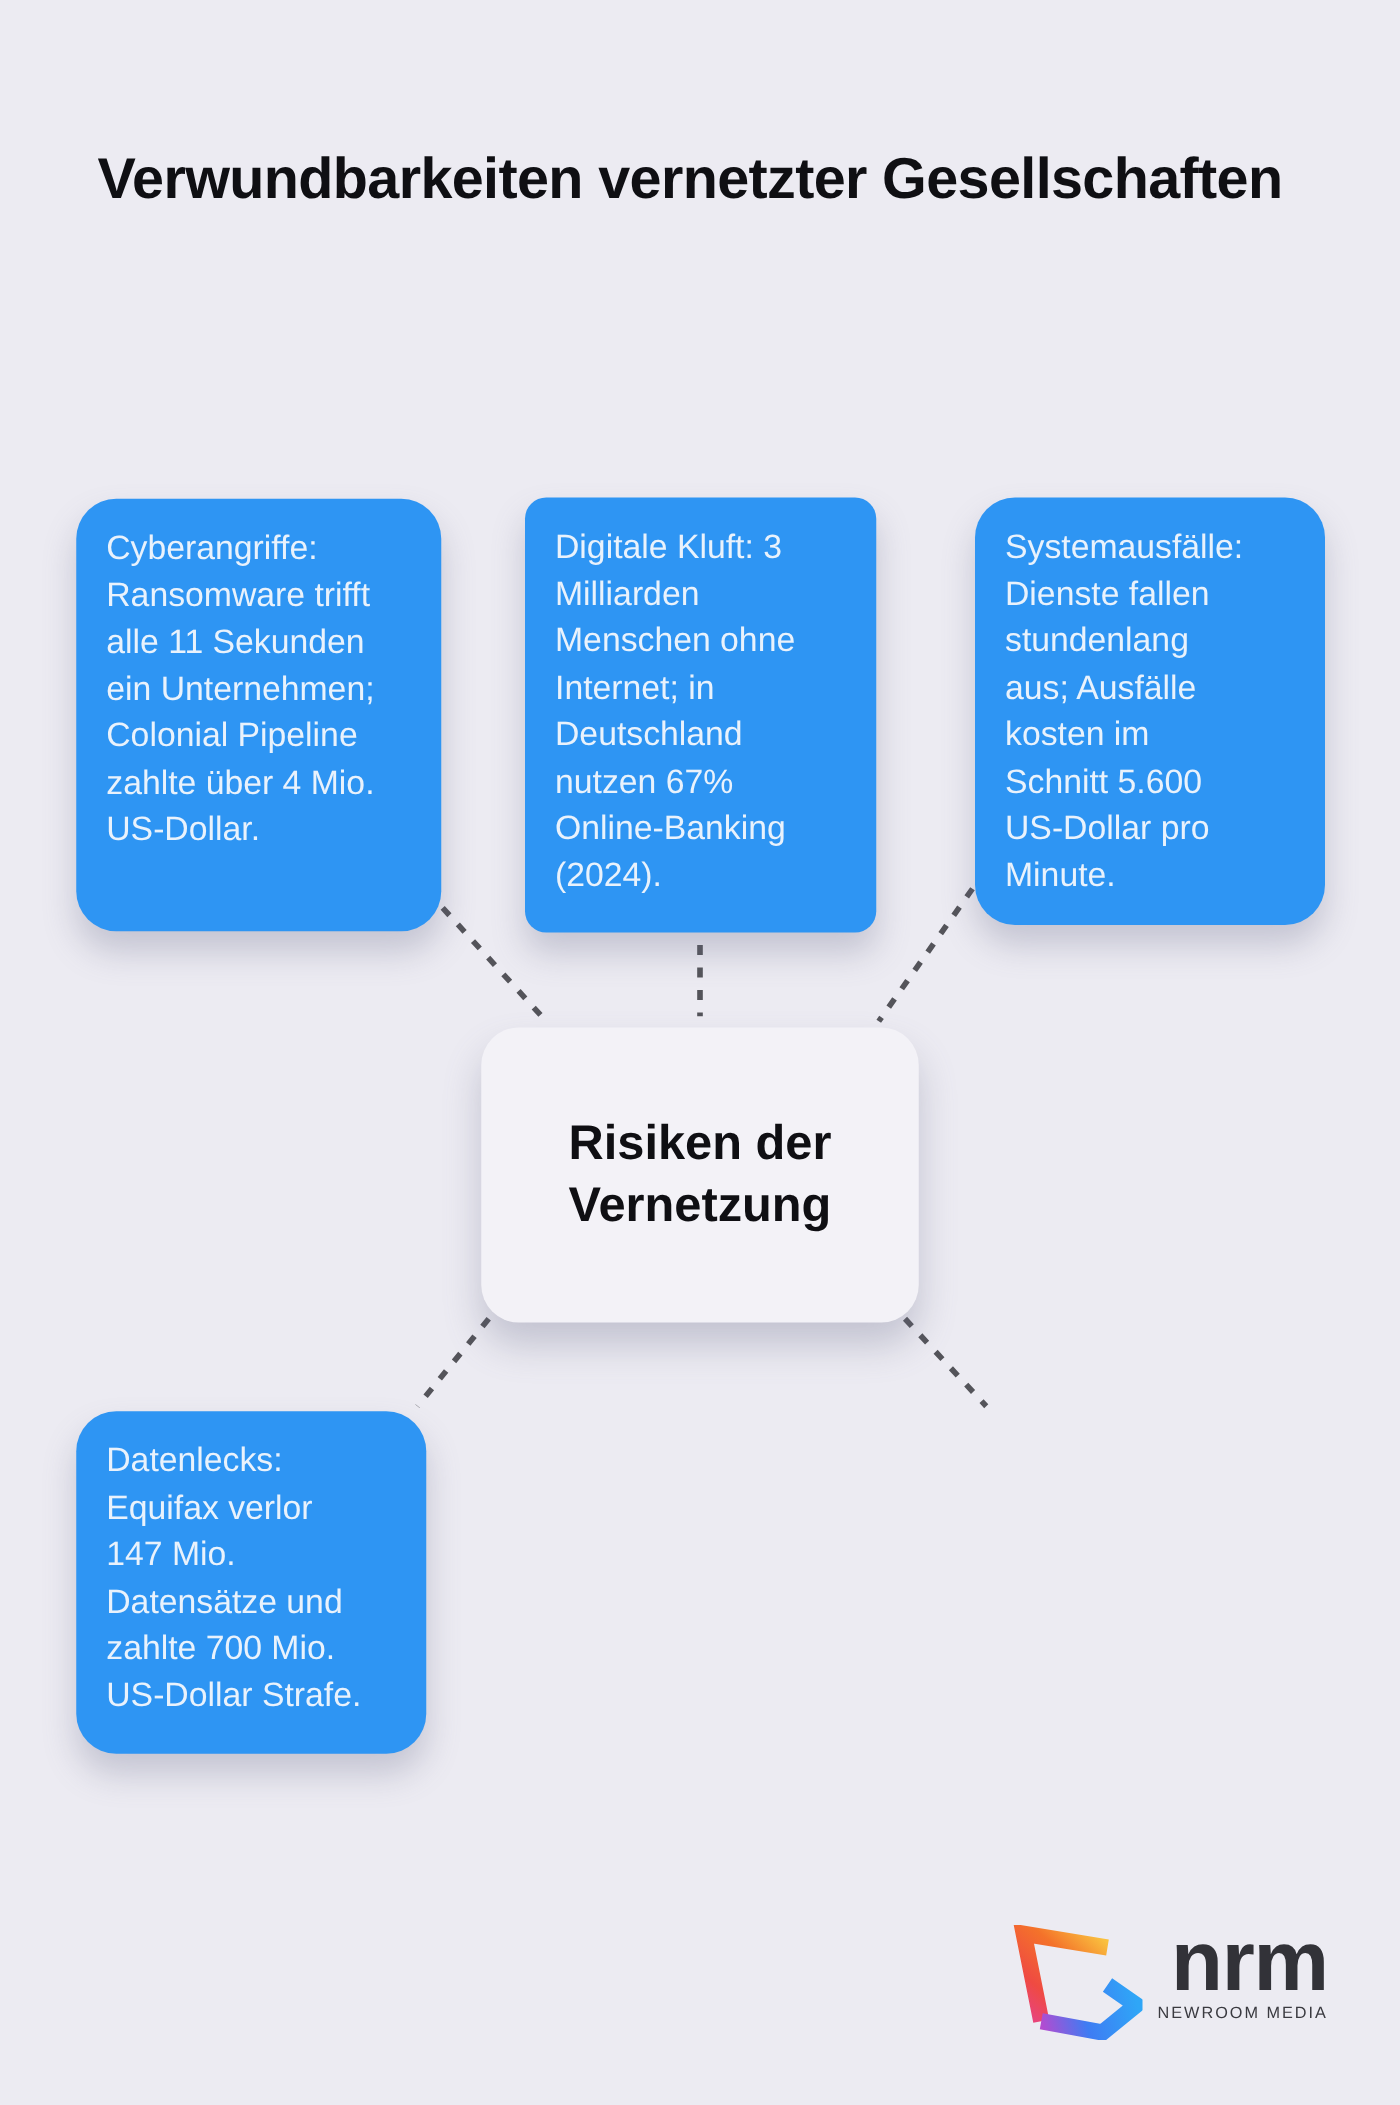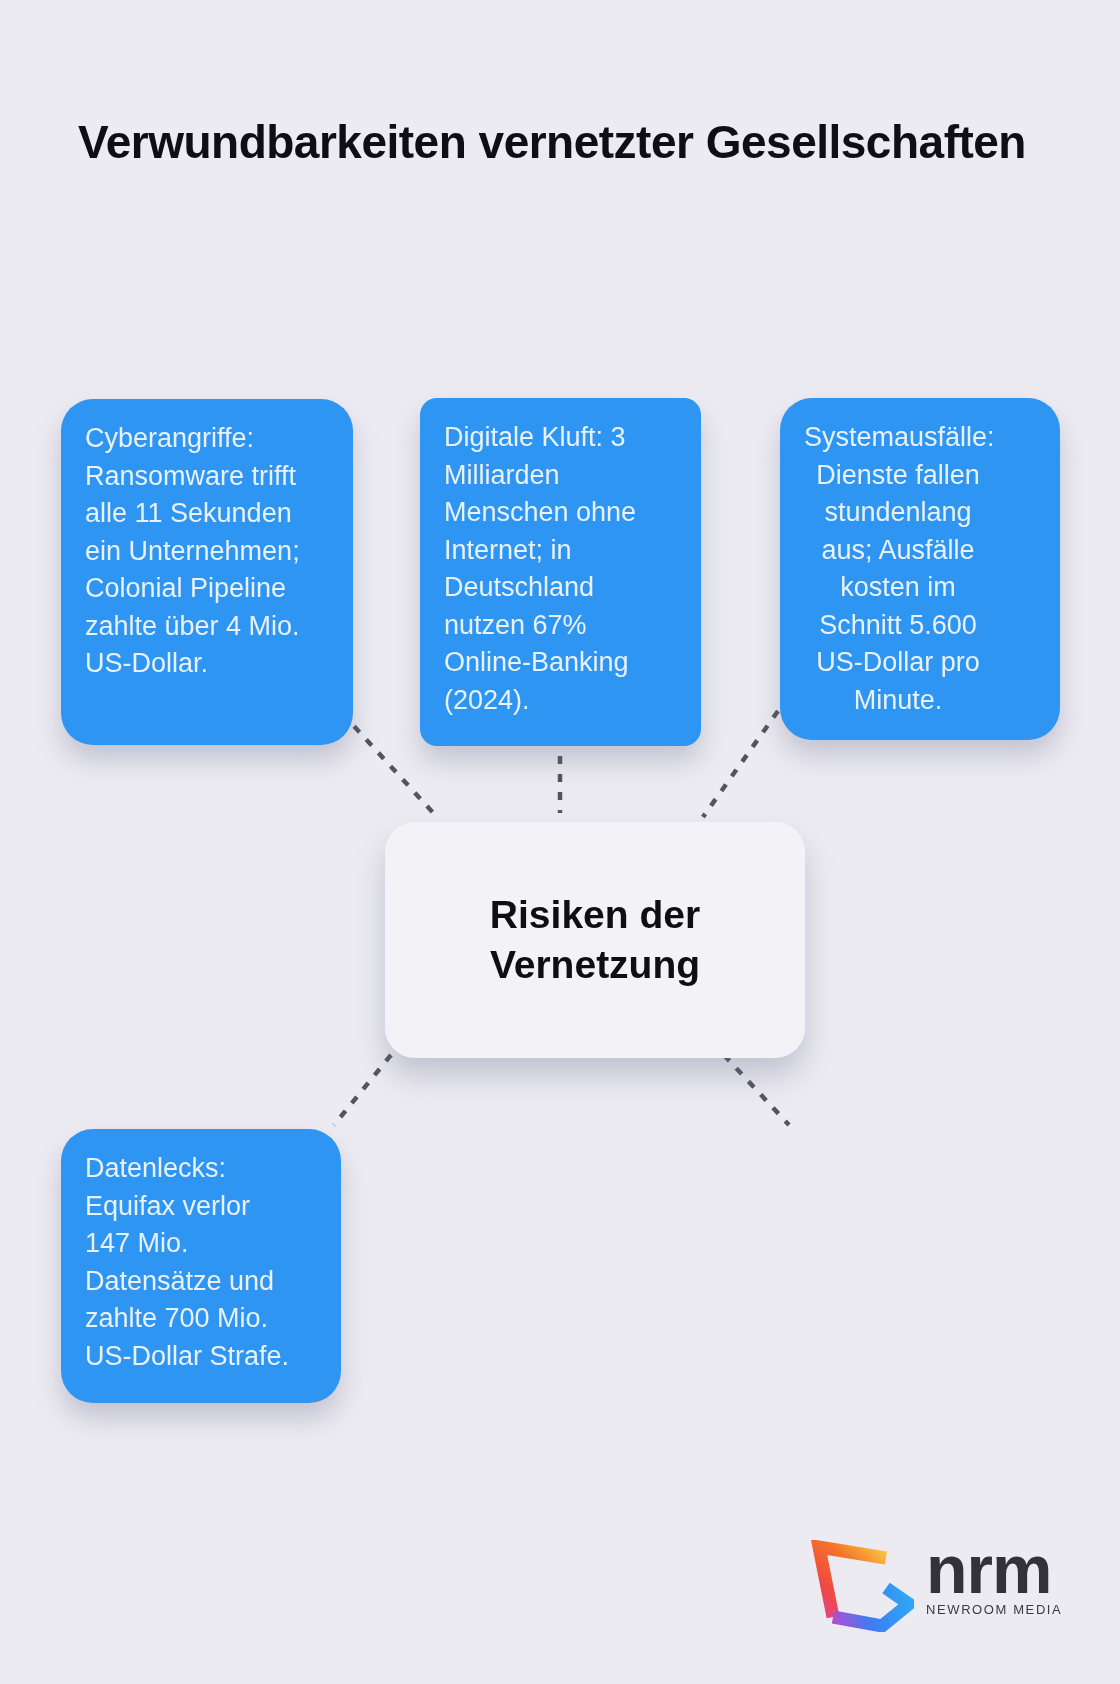--- a/index.html
+++ b/index.html
@@ -19,42 +19,42 @@
   }
   .connectors{position:absolute;left:0;top:0;width:1120px;height:1684px;}
   .connectors line{stroke:#54545A;stroke-width:4.5;stroke-dasharray:8 10;}
   .node{
     position:absolute;box-sizing:border-box;
     background:#2E95F3;border-radius:32px;
     color:#E9F2FC;font-size:27px;line-height:37.5px;
     padding:21px 50px 21px 24px;
     box-shadow:0 16px 26px rgba(105,110,140,0.30);
   }
-  .node.wide{padding-right:68px;text-align:center;}
+  .node.wide{padding-right:68px;}
   .n1{left:61px;top:399px;width:292px;min-height:346px;}
   .n2{left:420px;top:398px;width:281px;min-height:348px;border-radius:17px;}
   .n3{left:780px;top:398px;width:280px;min-height:312px;}
   .n4{left:61px;top:1129px;width:280px;min-height:274px;}
   .n5{left:780px;top:1129px;width:280px;min-height:314px;}
   .center-node{
-    position:absolute;left:385px;top:822px;width:420px;height:236px;
+    position:absolute;left:385px;top:822px;width:350px;height:236px;
     background:#F3F2F7;border-radius:30px;
     box-shadow:0 18px 30px rgba(108,112,140,0.32);
     display:flex;align-items:center;justify-content:center;
   }
   .center-label{
     width:250px;text-align:center;
     font-size:39px;font-weight:bold;line-height:50px;color:#0F0F13;
   }
   .logo{
     position:absolute;left:810px;top:1540px;
     display:flex;align-items:flex-start;
   }
   .logo-mark{width:104px;height:92px;display:block;}
-  .logo-text{margin-left:12px;}
+  .logo-text{margin-left:12px;text-align:right;}
   .brand{font-size:68px;font-weight:bold;line-height:58px;color:#323238;letter-spacing:-1px;}
   .brand-sub{font-size:13px;font-weight:normal;letter-spacing:1.6px;color:#3A3A40;margin-top:4px;white-space:nowrap;}
 </style>
 </head>
 <body>
 
 <div class="canvas">
 
   <h1 class="title">Verwundbarkeiten vernetzter Gesellschaften</h1>
 

